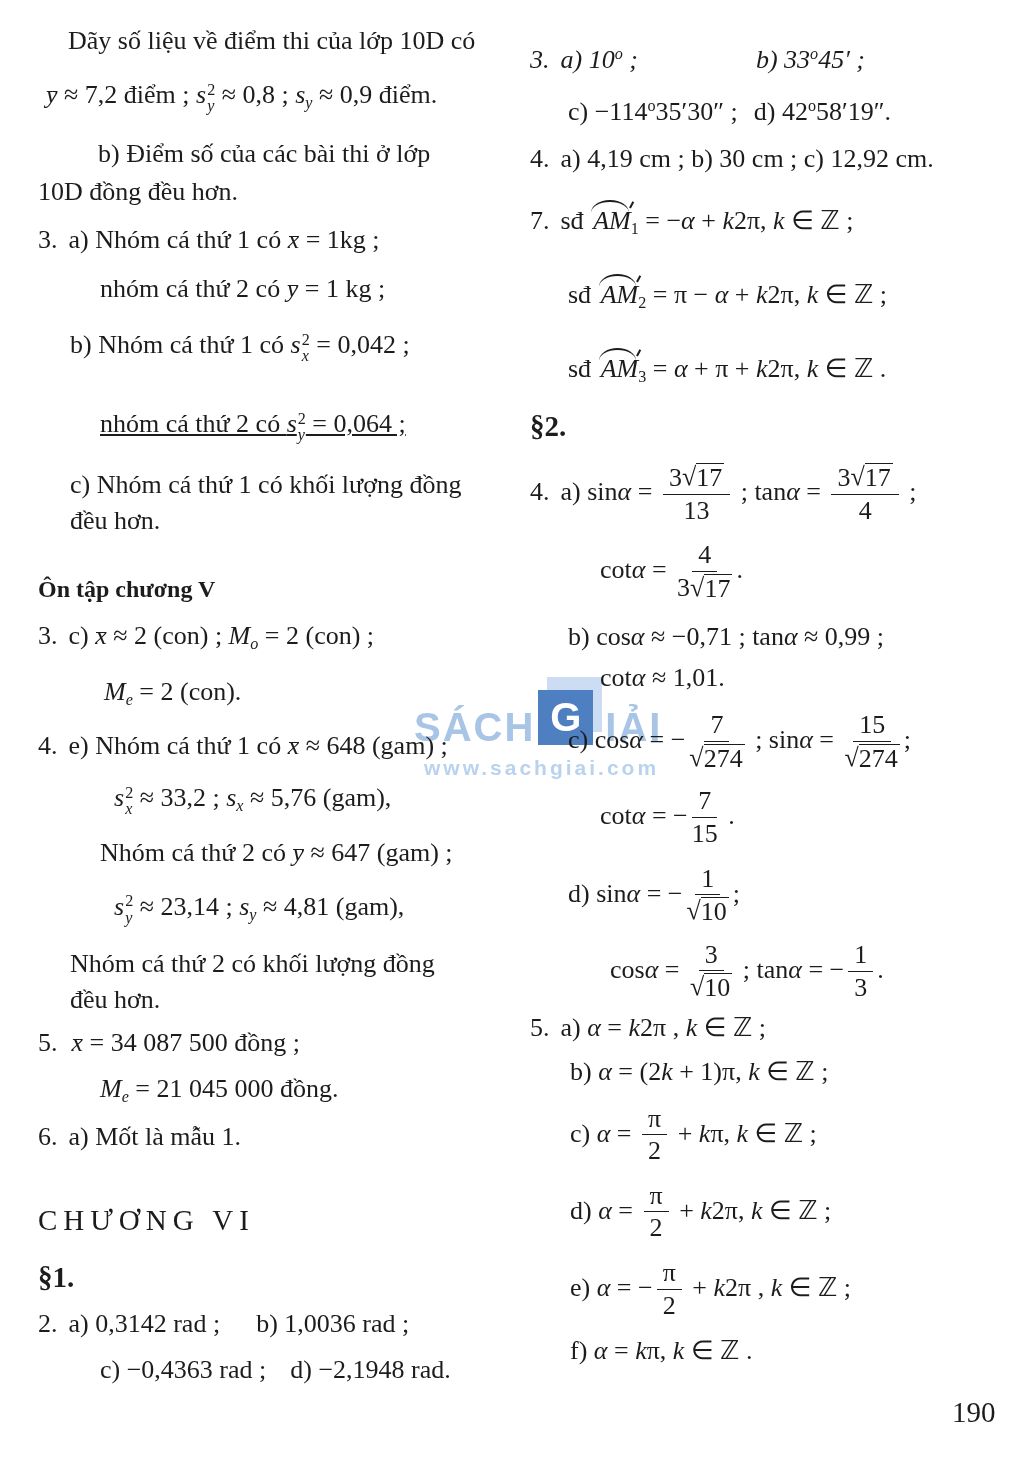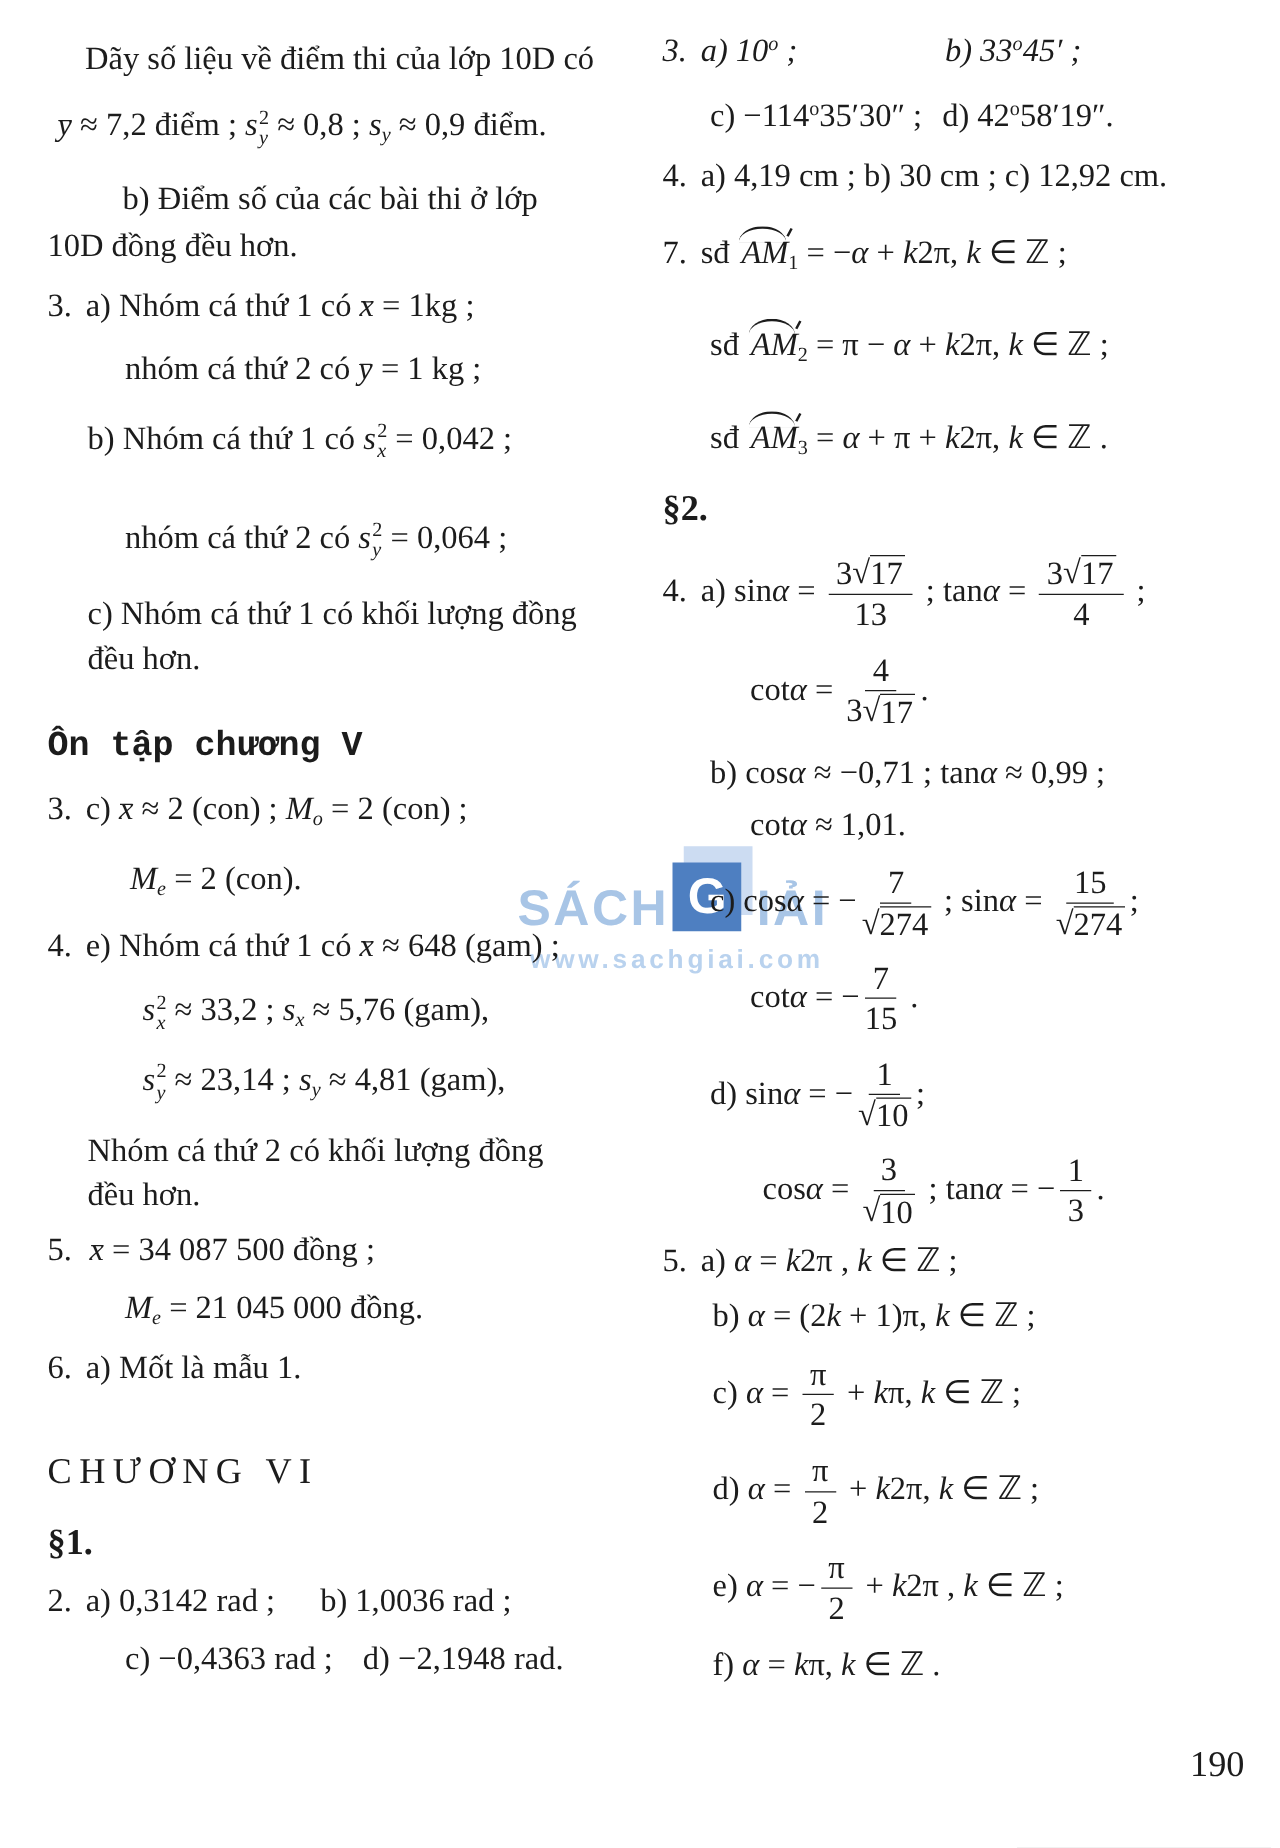--- a/index.html
+++ b/index.html
@@ -2,21 +2,21 @@
 <html style="--wm-color: #a8c5e6; --wm-url-color: #b9d2ee; --wm-logo: #4e7fc1; --wm-shadow: #ccdcf2;"><head>
 <meta charset="utf-8">
 <style>
   html,body{margin:0;padding:0;background:#e8e8e8;}
   .page{position:relative;width:1024px;height:1478px;background:#ffffff;color:#1c1c1c;
         font-family:"Liberation Serif",serif;font-size:26px;overflow:hidden;}
   .cols{position:relative;z-index:1;display:flex;align-items:center;padding-top:14px;}
   .col-left{width:472px;margin-left:38px;}
   .col-right{width:454px;margin-left:20px;}
   .line{white-space:nowrap;line-height:1.3;}
-  .heading-sans{font-family:Liberation Mono, monospace;font-weight:700;font-size:28px;}
+  .heading-sans{font-family:Liberation Serif, serif;font-weight:700;font-size:24px;}
   .heading-serif{font-size:29px;letter-spacing:6px;}
   .section{font-weight:700;font-size:29px;}
   .it{font-style:italic;}
   sup{font-size:0.62em;vertical-align:0.55em;line-height:0;}
   sub{font-size:0.62em;vertical-align:-0.3em;line-height:0;}
   .sub-it{font-style:italic;}
   .bar{display:inline-block;position:relative;line-height:1;}
   .bar::after{content:"";position:absolute;left:1px;right:1px;top:0.35em;border-top:1.7px solid currentColor;}
   .ss{display:inline-flex;flex-direction:column;align-items:flex-start;vertical-align:middle;
       font-size:0.62em;line-height:1;transform:translateY(0.05em);margin-left:1px;}
@@ -68,34 +68,35 @@
             <span class="s-sub">y</span>
           </span><span> ≈ 0,8 ; </span><span class="it">s</span><sub class="sub-it">y</sub><span> ≈ 0,9 điểm.</span></div>
         <div class="line" style="padding-left: 60px; margin-top: 24px;"><span>b) Điểm số của các bài thi ở lớp</span></div>
         <div class="line" style="margin-top: 4px;"><span>10D đồng đều hơn.</span></div>
         <div class="line" style="margin-top: 14px;"><span>3.</span><span class="sp" style="width: 11px;"></span><span>a) Nhóm cá thứ 1 có </span><span class="bar it">x</span><span> = 1kg ;</span></div>
         <div class="line" style="padding-left: 62px; margin-top: 16px;"><span>nhóm cá thứ 2 có </span><span class="bar it">y</span><span> = 1 kg ;</span></div>
         <div class="line" style="padding-left: 32px; margin-top: 22px;"><span>b) Nhóm cá thứ 1 có </span><span class="it">s</span><span class="ss">
             <span class="s-sup">2</span>
             <span class="s-sub">x</span>
           </span><span> = 0,042 ;</span></div>
-        <div class="line" style="padding-left: 62px; margin-top: 44px;"><span>nhóm cá thứ 2 có </span><span class="it">s</span><span class="ss">
+        <div class="line" style="padding-left: 62px; margin-top: 44px; text-decoration: underline;"><span>nhóm cá thứ 2 có </span><span class="it">s</span><span class="ss">
             <span class="s-sup">2</span>
             <span class="s-sub">y</span>
           </span><span> = 0,064 ;</span></div>
         <div class="line" style="padding-left: 32px; margin-top: 26px;"><span>c) Nhóm cá thứ 1 có khối lượng đồng</span></div>
         <div class="line" style="padding-left: 32px; margin-top: 2px;"><span>đều hơn.</span></div>
         <div class="line heading-sans" style="margin-top: 36px;"><span>Ôn tập chương V</span></div>
         <div class="line" style="margin-top: 14px;"><span>3.</span><span class="sp" style="width: 11px;"></span><span>c) </span><span class="bar it">x</span><span> ≈ 2 (con) ; </span><span class="it">M</span><sub class="sub-it">o</sub><span> = 2 (con) ;</span></div>
         <div class="line" style="padding-left: 66px; margin-top: 22px;"><span class="it">M</span><sub class="sub-it">e</sub><span> = 2 (con).</span></div>
         <div class="line" style="margin-top: 20px;"><span>4.</span><span class="sp" style="width: 11px;"></span><span>e) Nhóm cá thứ 1 có </span><span class="bar it">x</span><span> ≈ 648 (gam) ;</span></div>
         <div class="line" style="padding-left: 76px; margin-top: 18px;"><span class="it">s</span><span class="ss">
             <span class="s-sup">2</span>
             <span class="s-sub">x</span>
           </span><span> ≈ 33,2 ; </span><span class="it">s</span><sub class="sub-it">x</sub><span> ≈ 5,76 (gam),</span></div>
+        <div class="line" style="padding-left: 62px; margin-top: 20px;"><span>Nhóm cá thứ 2 có </span><span class="bar it">y</span><span> ≈ 647 (gam) ;</span></div>
         <div class="line" style="padding-left: 76px; margin-top: 20px;"><span class="it">s</span><span class="ss">
             <span class="s-sup">2</span>
             <span class="s-sub">y</span>
           </span><span> ≈ 23,14 ; </span><span class="it">s</span><sub class="sub-it">y</sub><span> ≈ 4,81 (gam),</span></div>
         <div class="line" style="padding-left: 32px; margin-top: 22px;"><span>Nhóm cá thứ 2 có khối lượng đồng</span></div>
         <div class="line" style="padding-left: 32px; margin-top: 2px;"><span>đều hơn.</span></div>
         <div class="line" style="margin-top: 10px;"><span>5.</span><span class="sp" style="width: 14px;"></span><span class="bar it">x</span><span> = 34 087 500 đồng ;</span></div>
         <div class="line" style="padding-left: 62px; margin-top: 12px;"><span class="it">M</span><sub class="sub-it">e</sub><span> = 21 045 000 đồng.</span></div>
         <div class="line" style="margin-top: 14px;"><span>6.</span><span class="sp" style="width: 11px;"></span><span>a) Mốt là mẫu 1.</span></div>
         <div class="line heading-serif" style="margin-top: 48px;"><span>CHƯƠNG VI</span></div>

